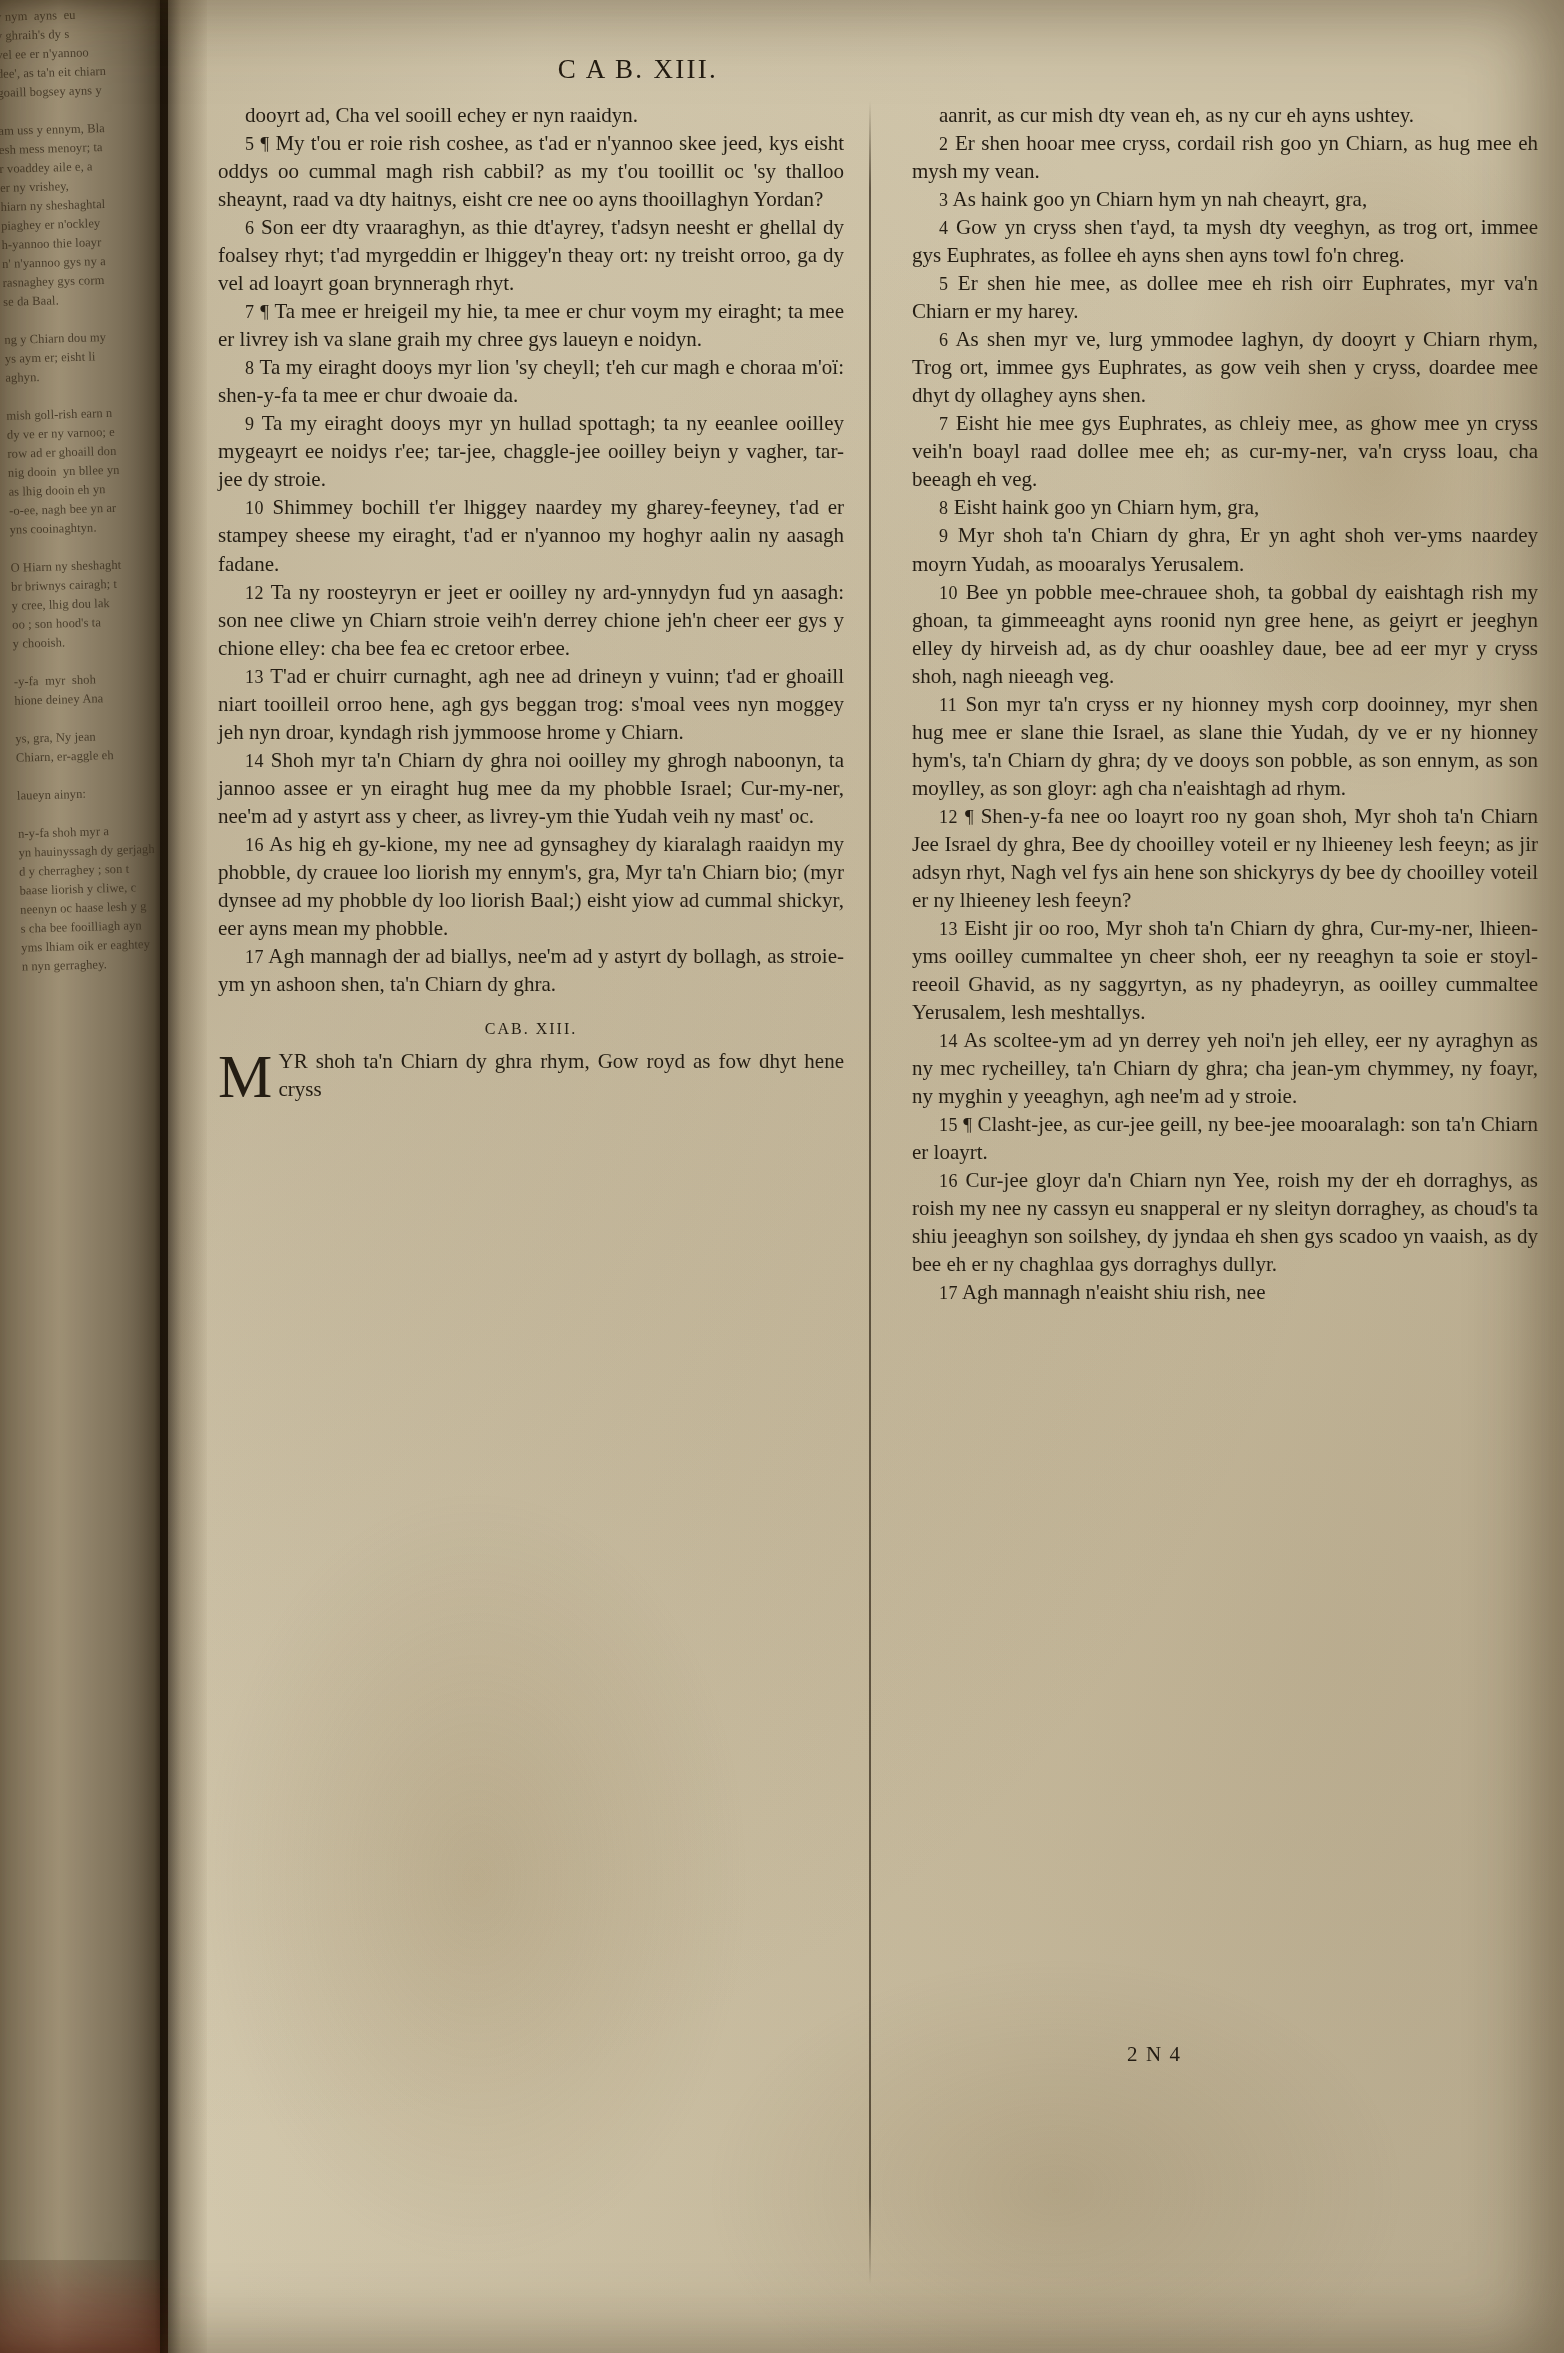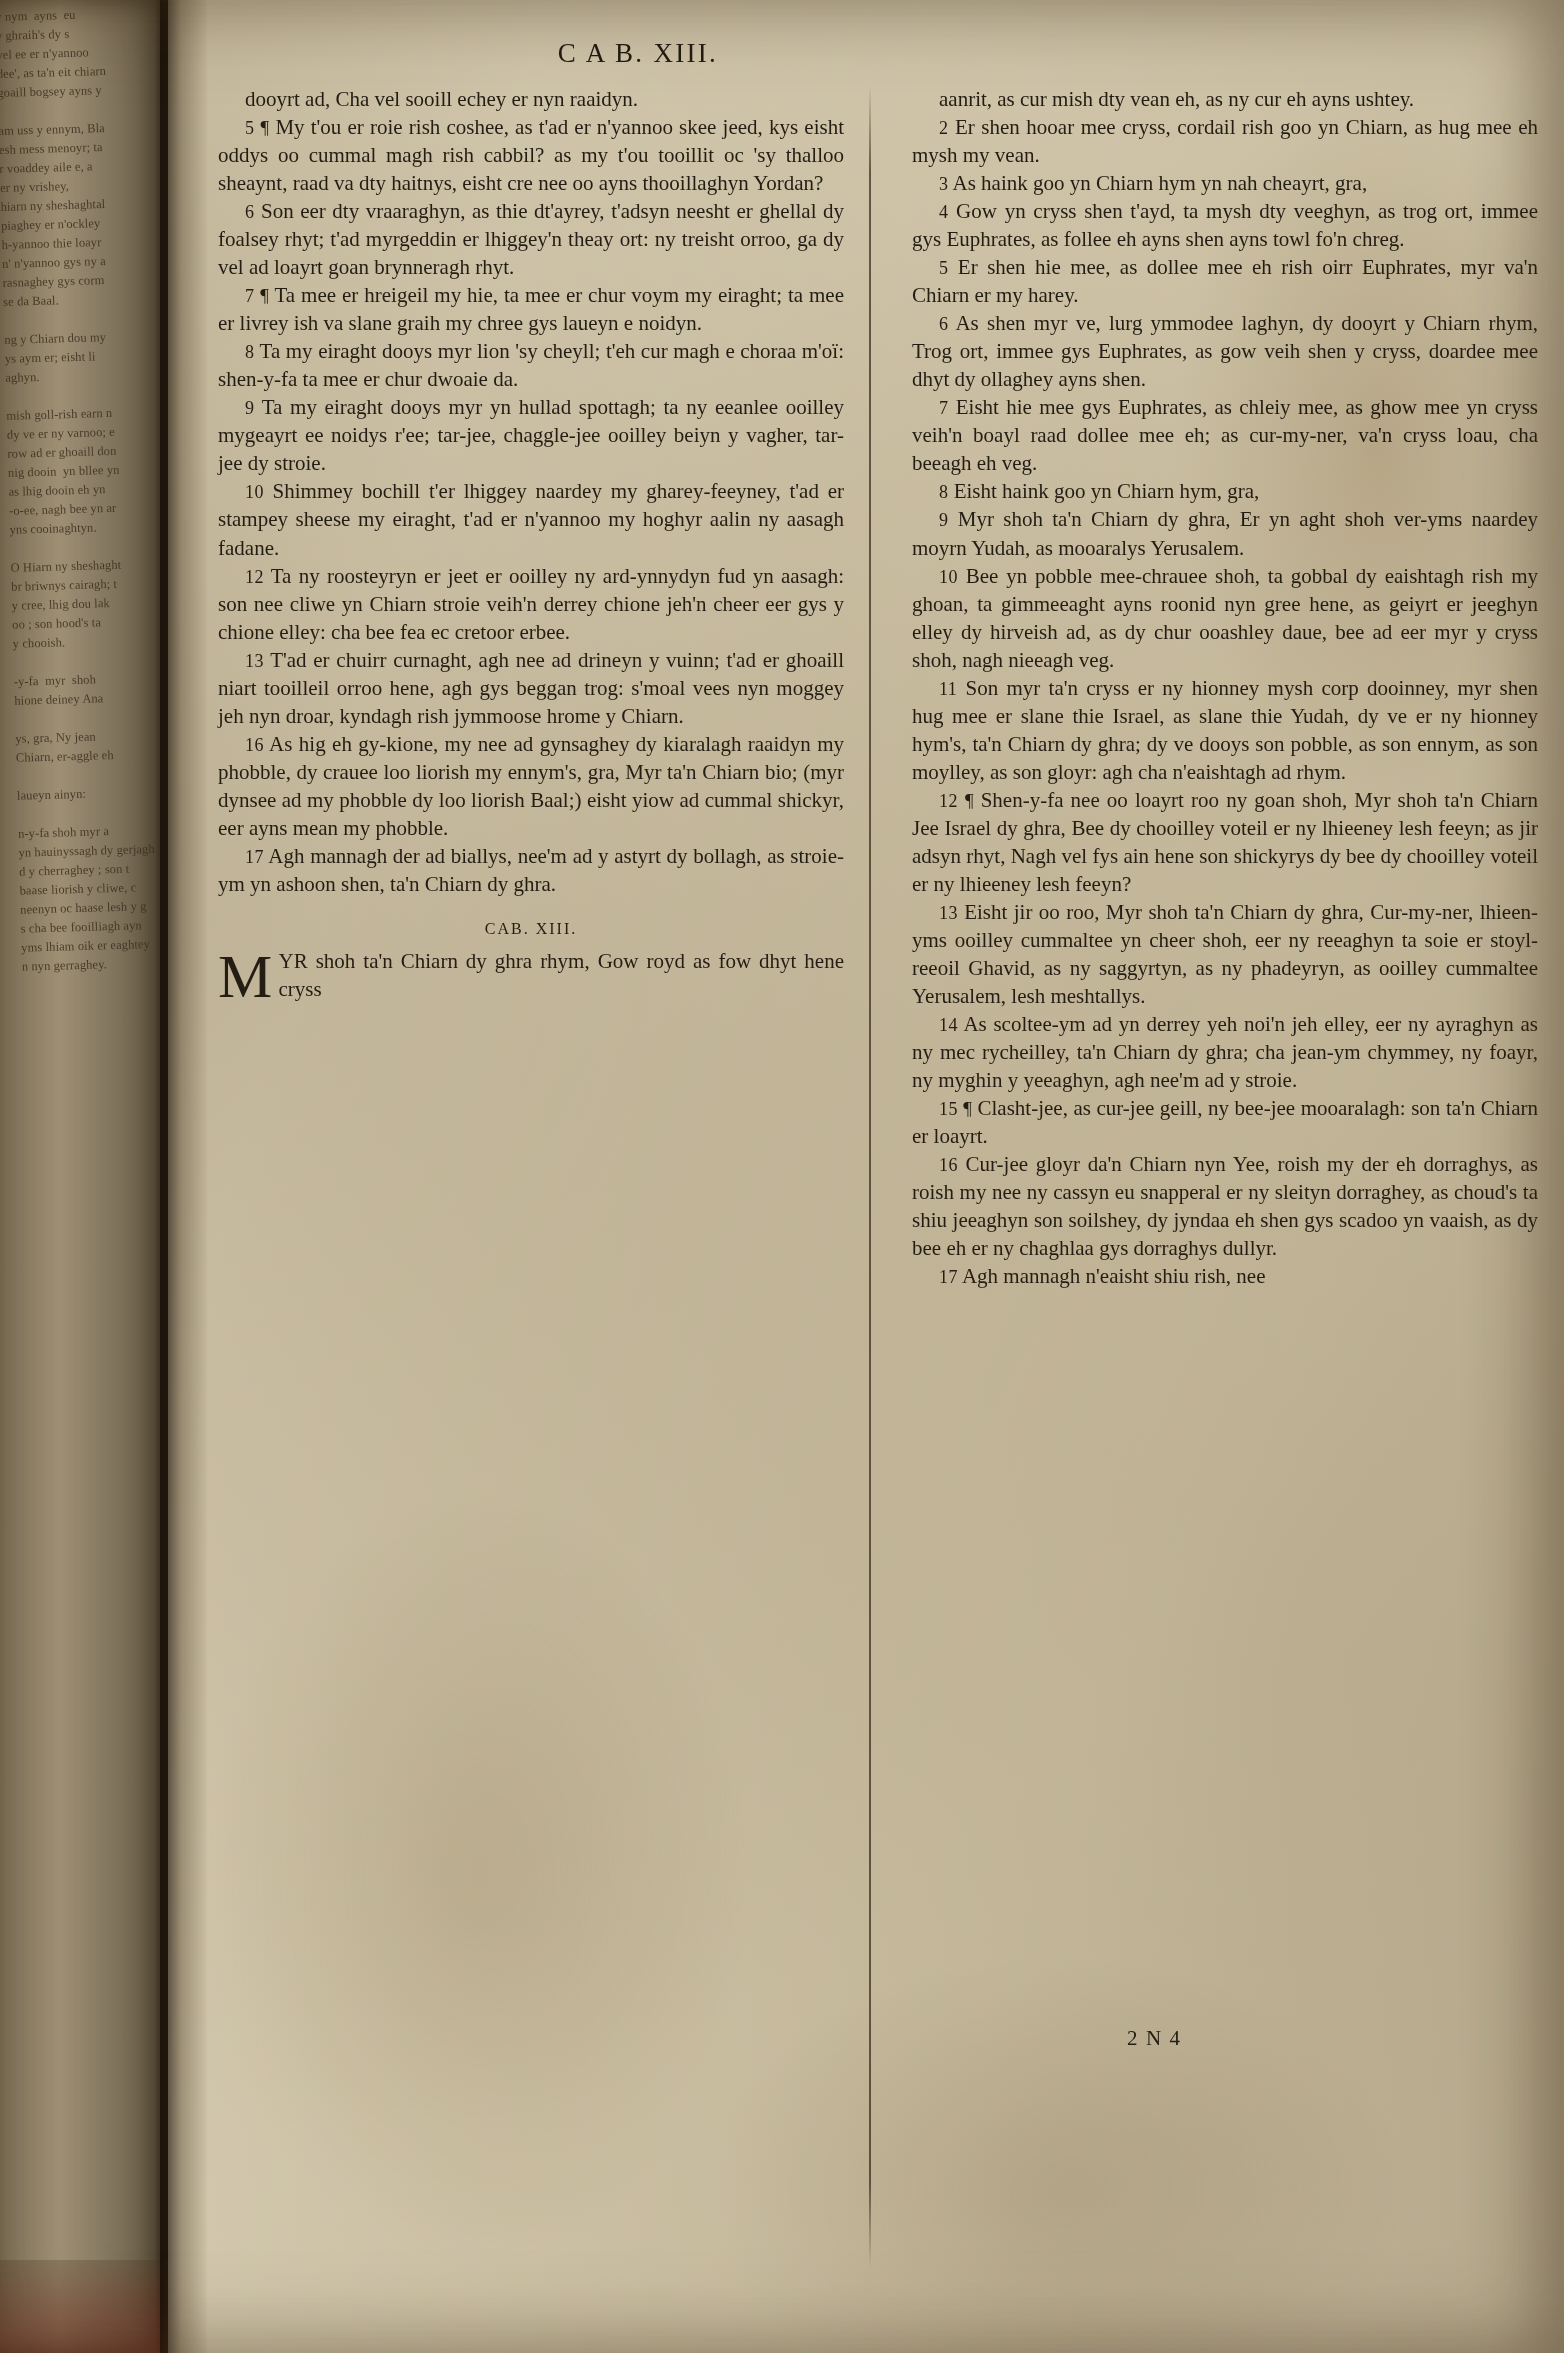--- a/index.html
+++ b/index.html
@@ -66,21 +66,21 @@
   .gutter {
     position: absolute;
     left: 160px; top: 0;
     width: 47px; height: 2354px;
     background: linear-gradient(90deg, rgba(20,12,4,0.80) 0%, rgba(60,44,22,0.35) 45%, rgba(120,100,70,0.05) 100%);
   }
 
   
   .sheet {
     position: absolute;
-    left: 196px; top: 0;
+    left: 196px; top: 16px;
     width: 1369px;
     height: 2074px;
   }
   .running-head {
     position: absolute;
     top: 38px;
     left: 0;
     width: 884px;
     text-align: center;
     font-size: 27px;
@@ -243,20 +243,21 @@
       <div class="col left">
         <p class="v first"><span>dooyrt ad, Cha vel sooill echey er nyn raaidyn.</span></p>
         <p class="v"><span class="vn">5</span> <span class="pilcrow">¶</span> <span>My t'ou er roie rish coshee, as t'ad er n'yannoo skee jeed, kys eisht oddys oo cummal magh rish cabbil? as my t'ou tooillit oc 'sy thalloo sheaynt, raad va dty haitnys, eisht cre nee oo ayns thooillaghyn Yordan?</span></p>
         <p class="v"><span class="vn">6</span> <span>Son eer dty vraaraghyn, as thie dt'ayrey, t'adsyn neesht er ghellal dy foalsey rhyt; t'ad myrgeddin er lhiggey'n theay ort: ny treisht orroo, ga dy vel ad loayrt goan brynneragh rhyt.</span></p>
         <p class="v"><span class="vn">7</span> <span class="pilcrow">¶</span> <span>Ta mee er hreigeil my hie, ta mee er chur voym my eiraght; ta mee er livrey ish va slane graih my chree gys laueyn e noidyn.</span></p>
         <p class="v"><span class="vn">8</span> <span>Ta my eiraght dooys myr lion 'sy cheyll; t'eh cur magh e choraa m'oï: shen-y-fa ta mee er chur dwoaie da.</span></p>
         <p class="v"><span class="vn">9</span> <span>Ta my eiraght dooys myr yn hullad spottagh; ta ny eeanlee ooilley mygeayrt ee noidys r'ee; tar-jee, chaggle-jee ooilley beiyn y vagher, tar-jee dy stroie.</span></p>
         <p class="v"><span class="vn">10</span> <span>Shimmey bochill t'er lhiggey naardey my gharey-feeyney, t'ad er stampey sheese my eiraght, t'ad er n'yannoo my hoghyr aalin ny aasagh fadane.</span></p>
         <p class="v"><span class="vn">12</span> <span>Ta ny roosteyryn er jeet er ooilley ny ard-ynnydyn fud yn aasagh: son nee cliwe yn Chiarn stroie veih'n derrey chione jeh'n cheer eer gys y chione elley: cha bee fea ec cretoor erbee.</span></p>
         <p class="v"><span class="vn">13</span> <span>T'ad er chuirr curnaght, agh nee ad drineyn y vuinn; t'ad er ghoaill niart tooilleil orroo hene, agh gys beggan trog: s'moal vees nyn moggey jeh nyn droar, kyndagh rish jymmoose hrome y Chiarn.</span></p>
+        <p class="v"><span class="vn">14</span> <span>Shoh myr ta'n Chiarn dy ghra noi ooilley my ghrogh naboonyn, ta jannoo assee er yn eiraght hug mee da my phobble Israel; Cur-my-ner, nee'm ad y astyrt ass y cheer, as livrey-ym thie Yudah veih ny mast' oc.</span></p>
         <p class="v"><span class="vn">16</span> <span class="pilcrow"></span> <span>As hig eh gy-kione, my nee ad gynsaghey dy kiaralagh raaidyn my phobble, dy crauee loo liorish my ennym's, gra, Myr ta'n Chiarn bio; (myr dynsee ad my phobble dy loo liorish Baal;) eisht yiow ad cummal shickyr, eer ayns mean my phobble.</span></p>
         <p class="v"><span class="vn">17</span> <span>Agh mannagh der ad biallys, nee'm ad y astyrt dy bollagh, as stroie-ym yn ashoon shen, ta'n Chiarn dy ghra.</span></p>
         <p class="v"><span class="vn"></span> <span></span></p>
         <p class="v"><span class="vn"></span> <span></span></p>
 
         <p class="chap-head">CAB. XIII.</p>
         <p class="dropcap-para"><span class="dropcap">M</span><span>YR shoh ta'n Chiarn dy ghra rhym, Gow royd as fow dhyt hene cryss</span></p>
       </div>
 
       <div class="col right">

